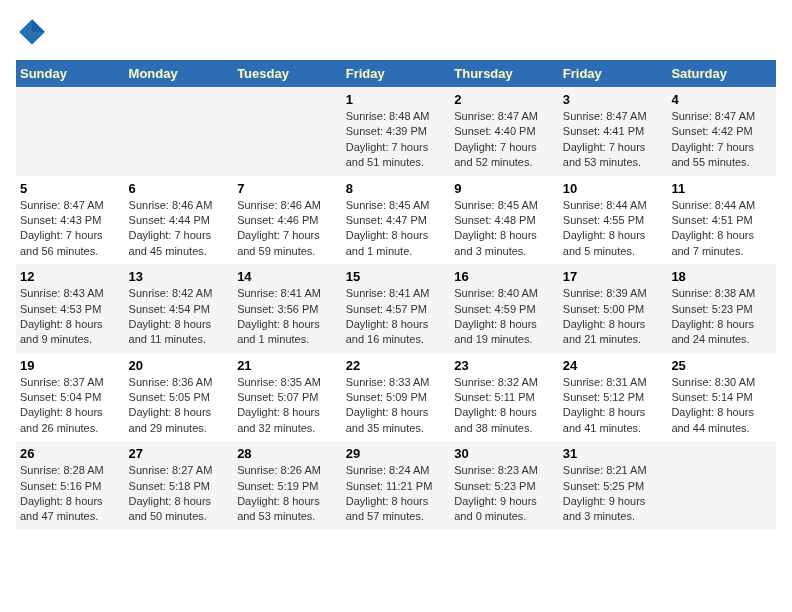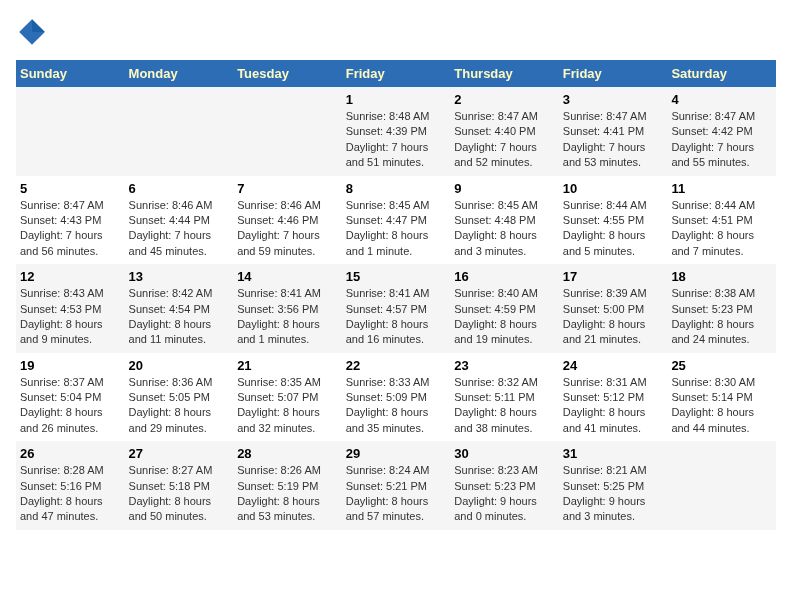--- a/index.html
+++ b/index.html
@@ -302,21 +302,21 @@
         </td>
         <td>
           <span class="day-num">28</span>
           <div class="cell-text">Sunrise: 8:26 AM</div>
           <div class="cell-text">Sunset: 5:19 PM</div>
           <div class="cell-text">Daylight: 8 hours and 53 minutes.</div>
         </td>
         <td>
           <span class="day-num">29</span>
           <div class="cell-text">Sunrise: 8:24 AM</div>
-          <div class="cell-text">Sunset: 5:21 PM</div>
+          <div class="cell-text">Sunset: 11:21 PM</div>
           <div class="cell-text">Daylight: 8 hours and 57 minutes.</div>
         </td>
         <td>
           <span class="day-num">30</span>
           <div class="cell-text">Sunrise: 8:23 AM</div>
           <div class="cell-text">Sunset: 5:23 PM</div>
           <div class="cell-text">Daylight: 9 hours and 0 minutes.</div>
         </td>
         <td>
           <span class="day-num">31</span>

